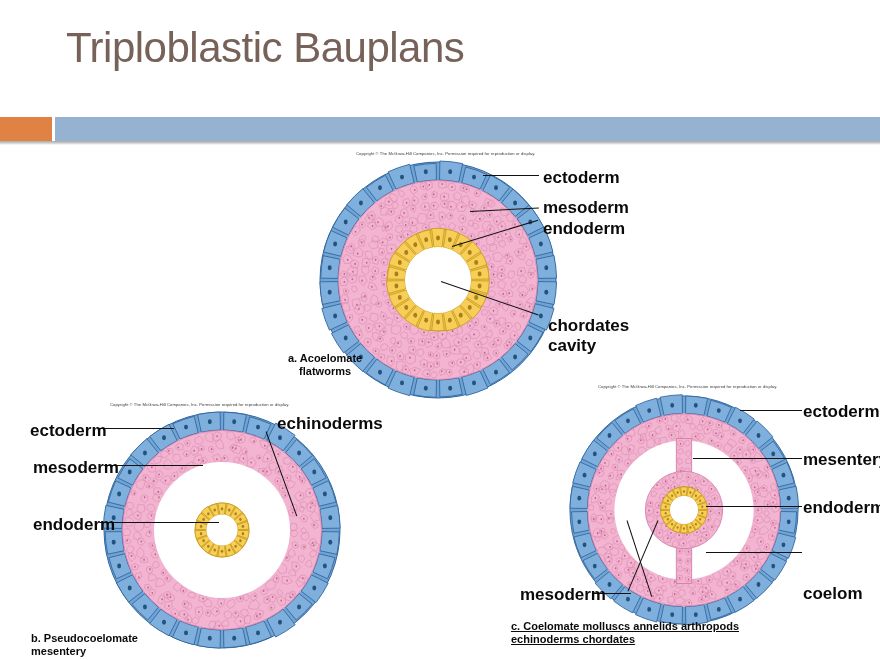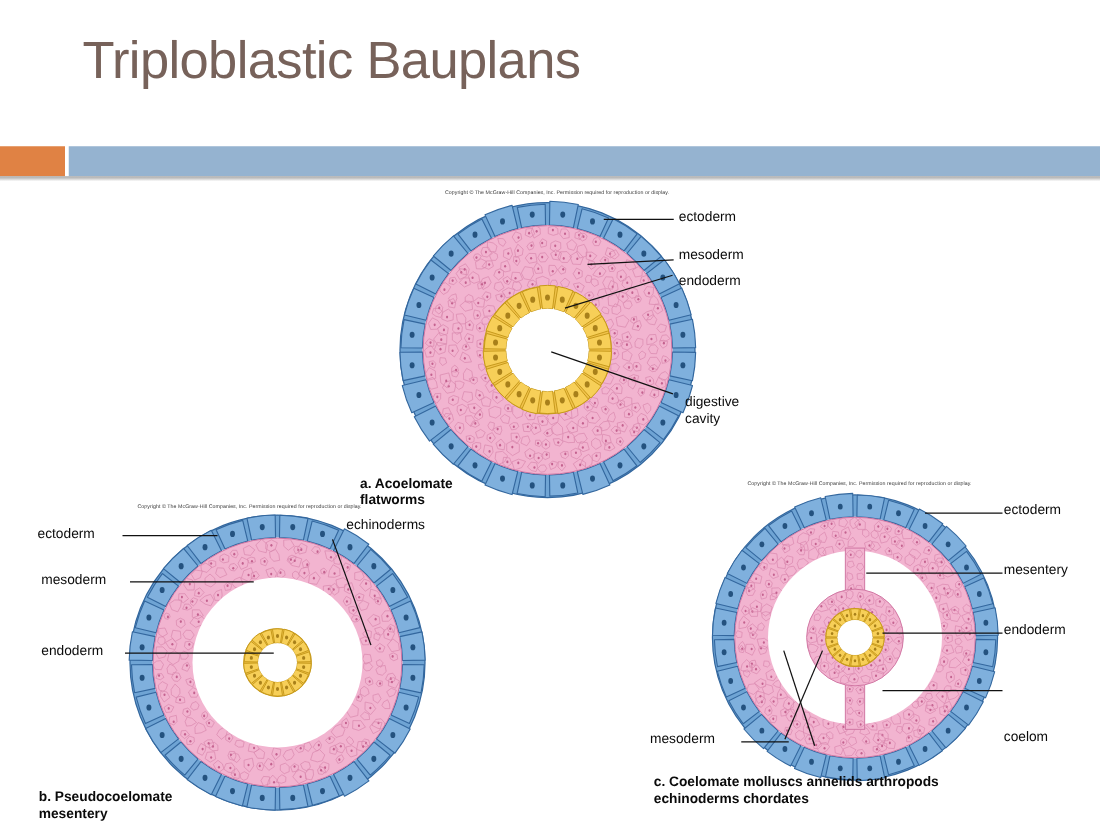--- a/index.html
+++ b/index.html
@@ -76,22 +76,22 @@
     position: absolute;
     font-size: 11px;
     font-weight: bold;
     color: #0a0a0a;
     line-height: 1.18;
     white-space: pre-line;
   }
 
   .label {
     position: absolute;
-    font-size: 11px;
-    font-weight: normal;
+    font-size: 17px;
+    font-weight: bold;
     color: #0a0a0a;
     white-space: pre-line;
     line-height: 1.15;
   }
   .label.right { text-align: left; }
   .label.left  { text-align: right; }
 
   .leader {
     position: absolute;
     background: #111111;
@@ -677,24 +677,24 @@
   </svg>
 
   <div class="leader" style="left:483px; top:27px; width:56px;"></div>
   <div class="leader" style="left:470px; top:63px; width:69px; transform:rotate(-3deg);"></div>
   <div class="leader" style="left:452px; top:98px; width:90px; transform:rotate(-17deg);"></div>
   <div class="leader" style="left:441px; top:133px; width:103px; transform:rotate(19deg);"></div>
 
   <div class="label right" style="left:543px; top:20px;">ectoderm</div>
   <div class="label right" style="left:543px; top:50px;">mesoderm</div>
   <div class="label right" style="left:543px; top:71px;">endoderm</div>
-  <div class="label right" style="left:548px; top:168px;">digestive
+  <div class="label right" style="left:548px; top:168px;">chordates
 cavity</div>
 
-  <div class="caption" style="left:288px; top:233px;">a. Acoelomate
+  <div class="caption" style="left:288px; top:204px;text-align:center;">a. Acoelomate
      flatworms</div>
 </div>
 
 <div class="panel" id="panel-b" style="left:0px; top:396px; width:420px; height:264px;">
 
   <div class="copyright" style="left:110px; top:6px;">Copyright © The McGraw-Hill Companies, Inc. Permission required for reproduction or display.</div>
 
   <svg class="organism" width="240" height="240" viewBox="0 0 240 240" style="position:absolute; left:102px; top:14px;">
     <defs>
       <clipPath id="mesoRingB">
@@ -1668,15 +1668,15 @@
   <div class="leader" style="left:83px; top:213px; width:38px;"></div>
   <div class="leader" style="left:117px; top:140px; width:80px; transform:rotate(72deg);"></div>
   <div class="leader" style="left:148px; top:140px; width:77px; transform:rotate(113deg);"></div>
 
   <div class="label right" style="left:293px; top:22px;">ectoderm</div>
   <div class="label right" style="left:293px; top:70px;">mesentery</div>
   <div class="label right" style="left:293px; top:118px;">endoderm</div>
   <div class="label right" style="left:293px; top:160px;margin-top:44px;">coelom</div>
   <div class="label left" style="left:10px; top:205px;">mesoderm</div>
 
-  <div class="caption" style="left:13px; top:240px;">c.  Coelomate molluscs annelids arthropods
+  <div class="caption" style="left:1px; top:240px;text-decoration:underline;">c.  Coelomate molluscs annelids arthropods
       echinoderms chordates</div>
 </div>
 
 </body></html>

